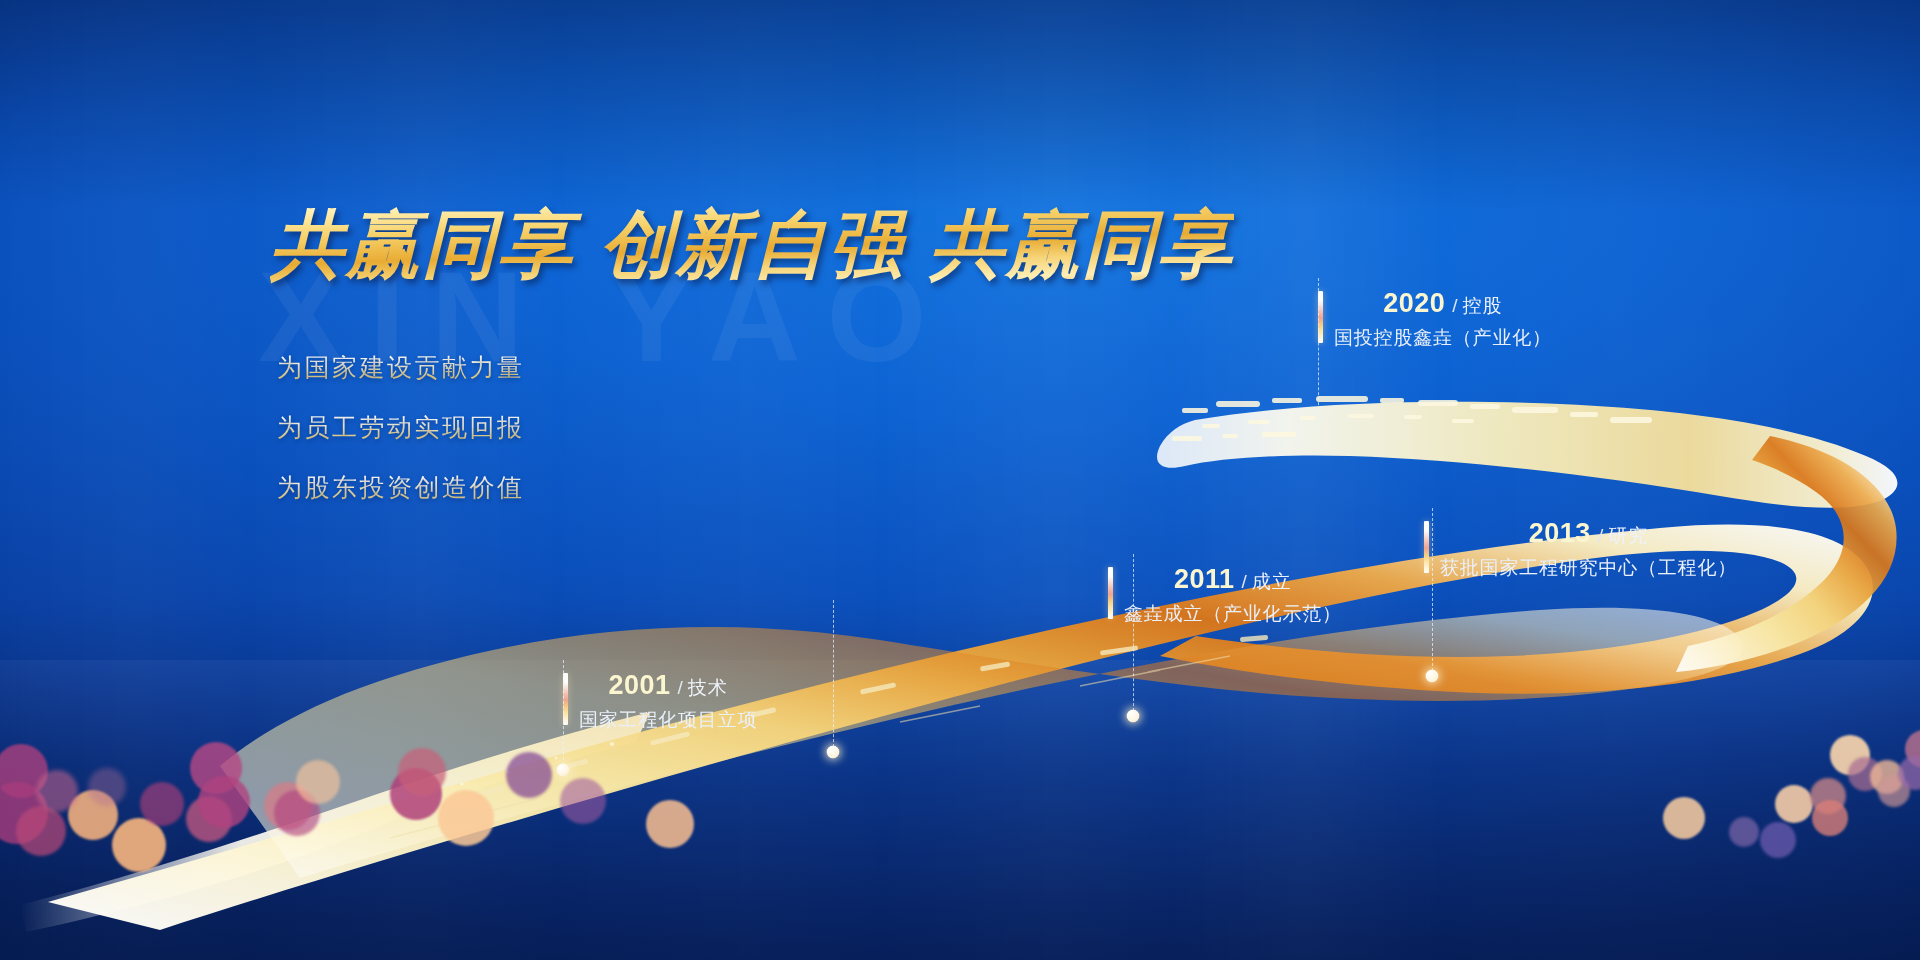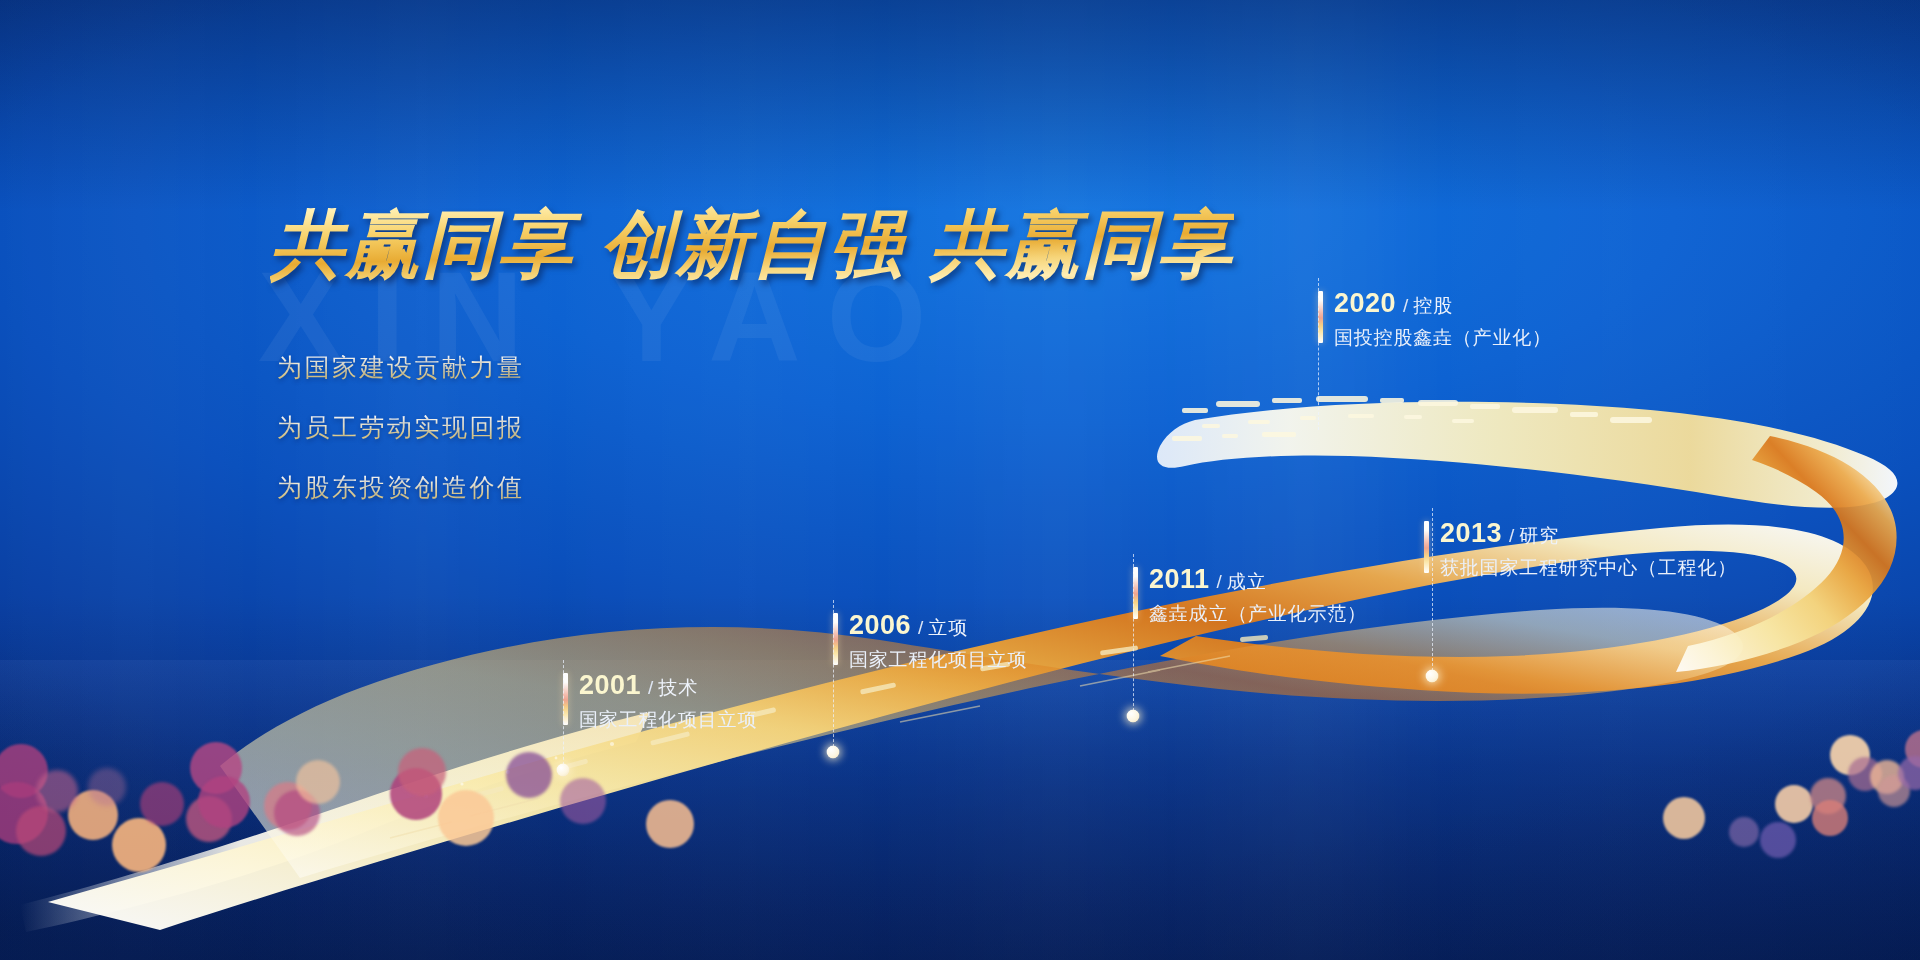--- a/index.html
+++ b/index.html
@@ -133,21 +133,21 @@
     width: 5px;
     height: 52px;
     flex: 0 0 5px;
     border-radius: 1px;
     background: linear-gradient(180deg,
        #ffffff 0%, #fdfdfb 18%, #f3b6a6 44%, #f0a58f 52%,
        #f6cf84 66%, #fbe6a8 78%, #ffffff 100%);
     box-shadow: 0 0 7px rgba(255,226,170,0.45);
     margin-top: 1px;
   }
-  .tl-text { display: flex; flex-direction: column; }
+  .tl-text { display: flex; flex-direction: column; text-align: center; }
   .tl-line1 {
     line-height: 1;
     white-space: nowrap;
     margin-bottom: 13px;
   }
   .tl-year {
     font-size: 27px;
     font-weight: 700;
     color: #fbf6cf;
     letter-spacing: .5px;
@@ -357,35 +357,24 @@
         <div class="tl-line1">
           <span class="tl-year">2001</span><span class="tl-sep">/</span><span class="tl-tag">技术</span>
         </div>
         <div class="tl-desc">国家工程化项目立项</div>
       </div>
     </div>
   </div>
   <div class="tl-leader" style="left:563px; top:660px; height:110px;"></div>
   <div class="tl-dot" style="left:563px; top:770px;"></div>
 
-  <div class="tl-item" style="left:833px; top:612px;">
-    <div class="tl-head">
-      <div class="tl-bar"></div>
-      <div class="tl-text">
-        <div class="tl-line1">
-          <span class="tl-year">2006</span><span class="tl-sep">/</span><span class="tl-tag">立项</span>
-        </div>
-        <div class="tl-desc">国家工程化项目立项</div>
-      </div>
-    </div>
-  </div>
   <div class="tl-leader" style="left:833px; top:600px; height:152px;"></div>
   <div class="tl-dot" style="left:833px; top:752px;"></div>
 
-  <div class="tl-item" style="left:1133px; top:566px;">
+  <div class="tl-item" style="left:1108px; top:566px;">
     <div class="tl-head">
       <div class="tl-bar"></div>
       <div class="tl-text">
         <div class="tl-line1">
           <span class="tl-year">2011</span><span class="tl-sep">/</span><span class="tl-tag">成立</span>
         </div>
         <div class="tl-desc">鑫垚成立（产业化示范）</div>
       </div>
     </div>
   </div>

